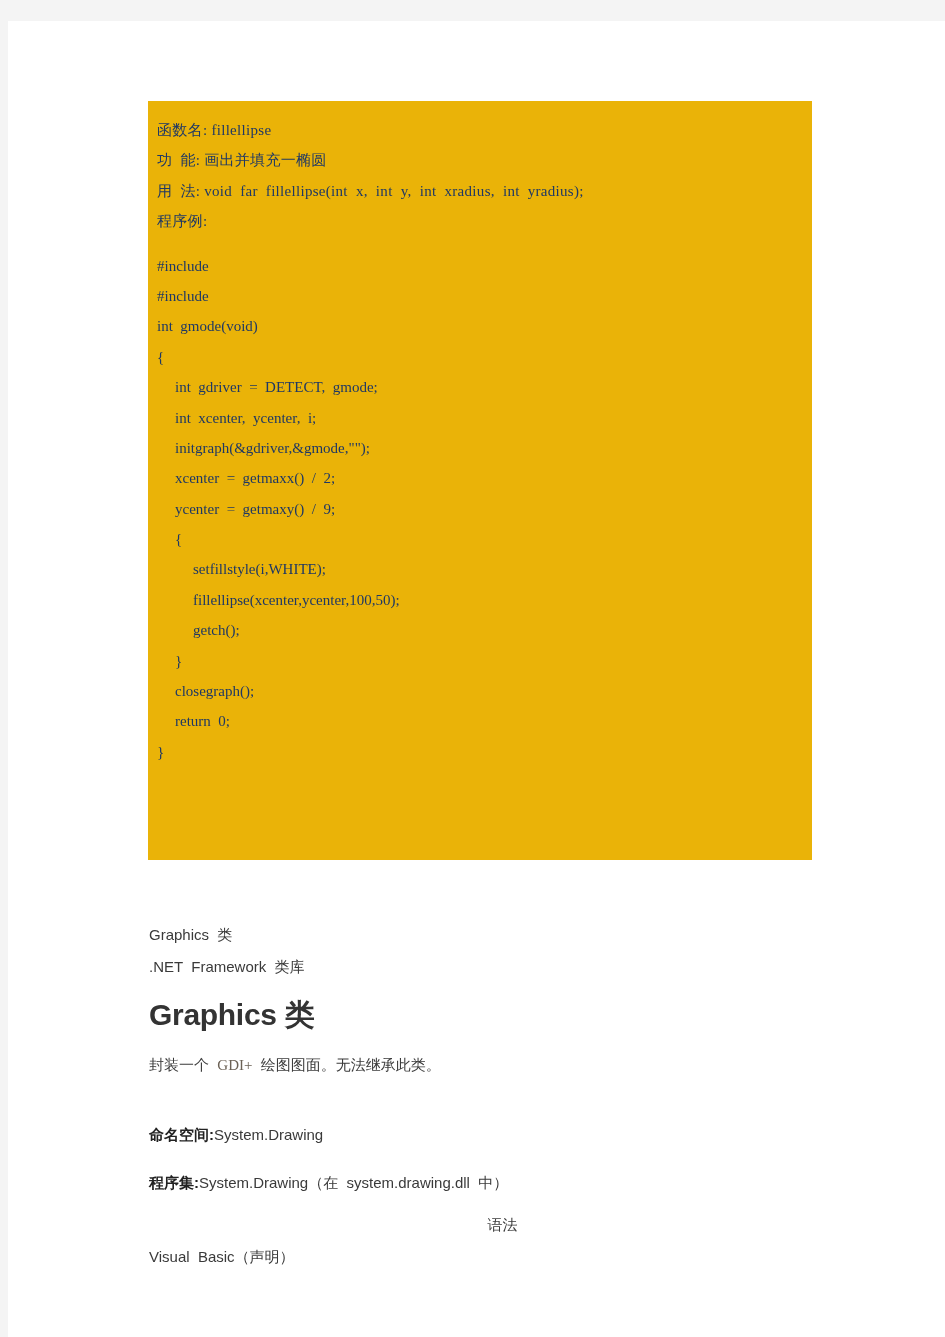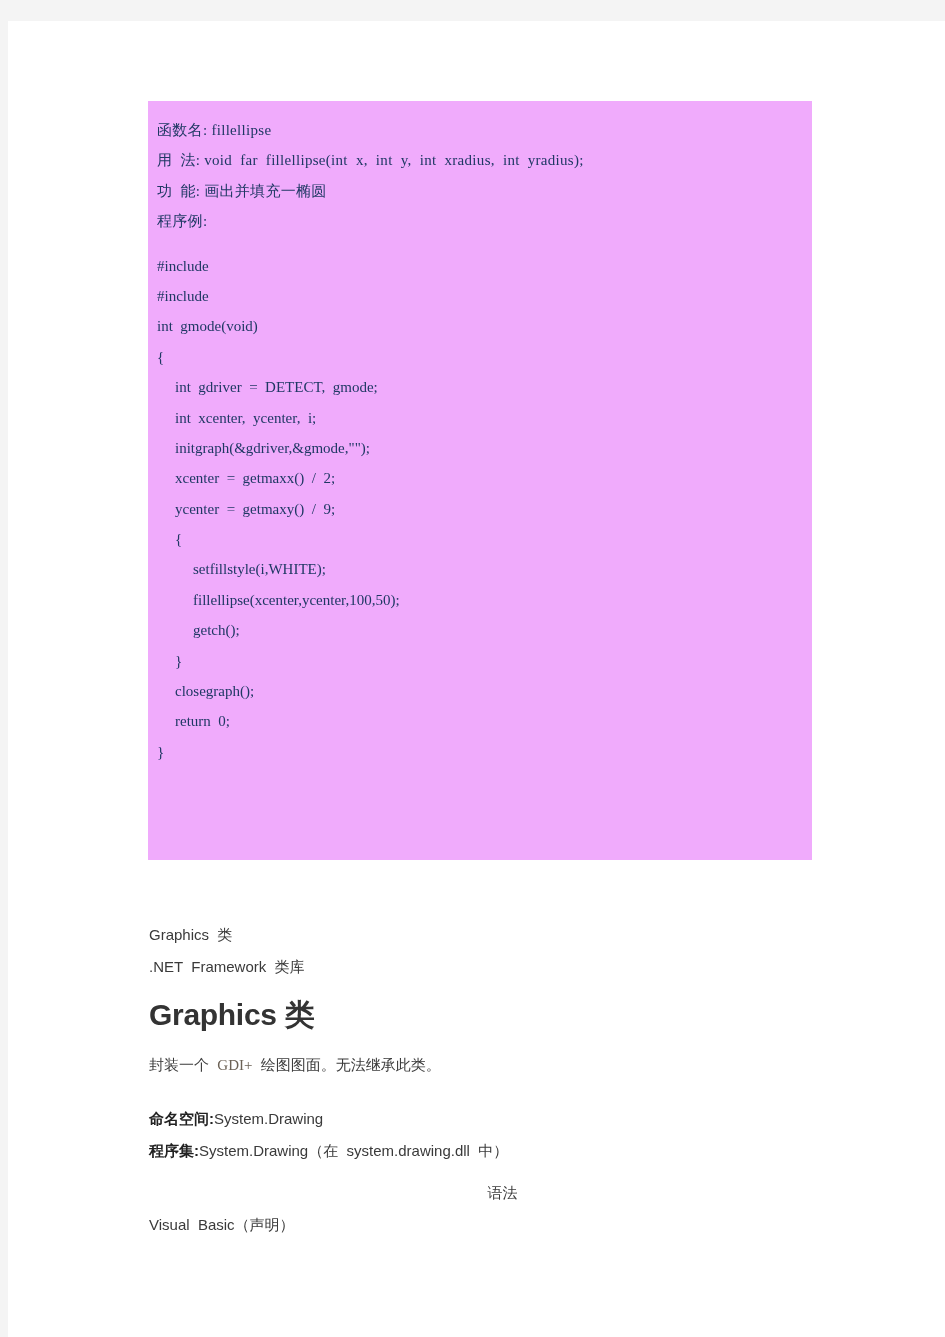--- a/index.html
+++ b/index.html
@@ -22,21 +22,21 @@
     background: #ffffff;
   }
 
   
   #code-block {
     position: absolute;
     left: 140px;
     top: 80px;
     width: 664px;
     height: 759px;
-    background: #f0abfc;
+    background: #eab308;
     box-sizing: border-box;
     padding: 14px 0 0 0;
   }
   .cline {
     font-family: "Liberation Serif", serif;
     font-size: 15px;
     color: #1f3864;
     line-height: 30.4px;
     height: 30.4px;
     white-space: pre;
@@ -68,39 +68,39 @@
   }
   h1#doc-heading {
     font-size: 30px;
     font-weight: bold;
     color: #333333;
     margin: 14px 0 16px 0;
     line-height: 36px;
     letter-spacing: -0.3px;
     white-space: pre;
   }
-  .dline.b-label { margin-top: 0; }
+  .dline.b-label { margin-top: 16px; }
   .blabel {
     font-weight: bold;
     color: #222222;
   }
   .spacer-22 { height: 22px; }
   .spacer-10 { height: 10px; }
   .indent-sm { padding-left: 7px; text-align: center; }
 </style>
 </head>
 <body>
 
 <div id="page">
 
   <div id="code-block">
 
     <div class="cline cjk">函数名: fillellipse</div>
+    <div class="cline cjk">功  能: 画出并填充一椭圆</div>
     <div class="cline cjk">用  法: void  far  fillellipse(int  x,  int  y,  int  xradius,  int  yradius);</div>
-    <div class="cline cjk">功  能: 画出并填充一椭圆</div>
     <div class="cline cjk">程序例:</div>
 
     <div class="gap"></div>
 
     <div class="cline">#include</div>
     <div class="cline">#include</div>
     <div class="cline">int  gmode(void)</div>
     <div class="cline">{</div>
     <div class="cline ind1">int  gdriver  =  DETECT,  gmode;</div>
     <div class="cline ind1">int  xcenter,  ycenter,  i;</div>

